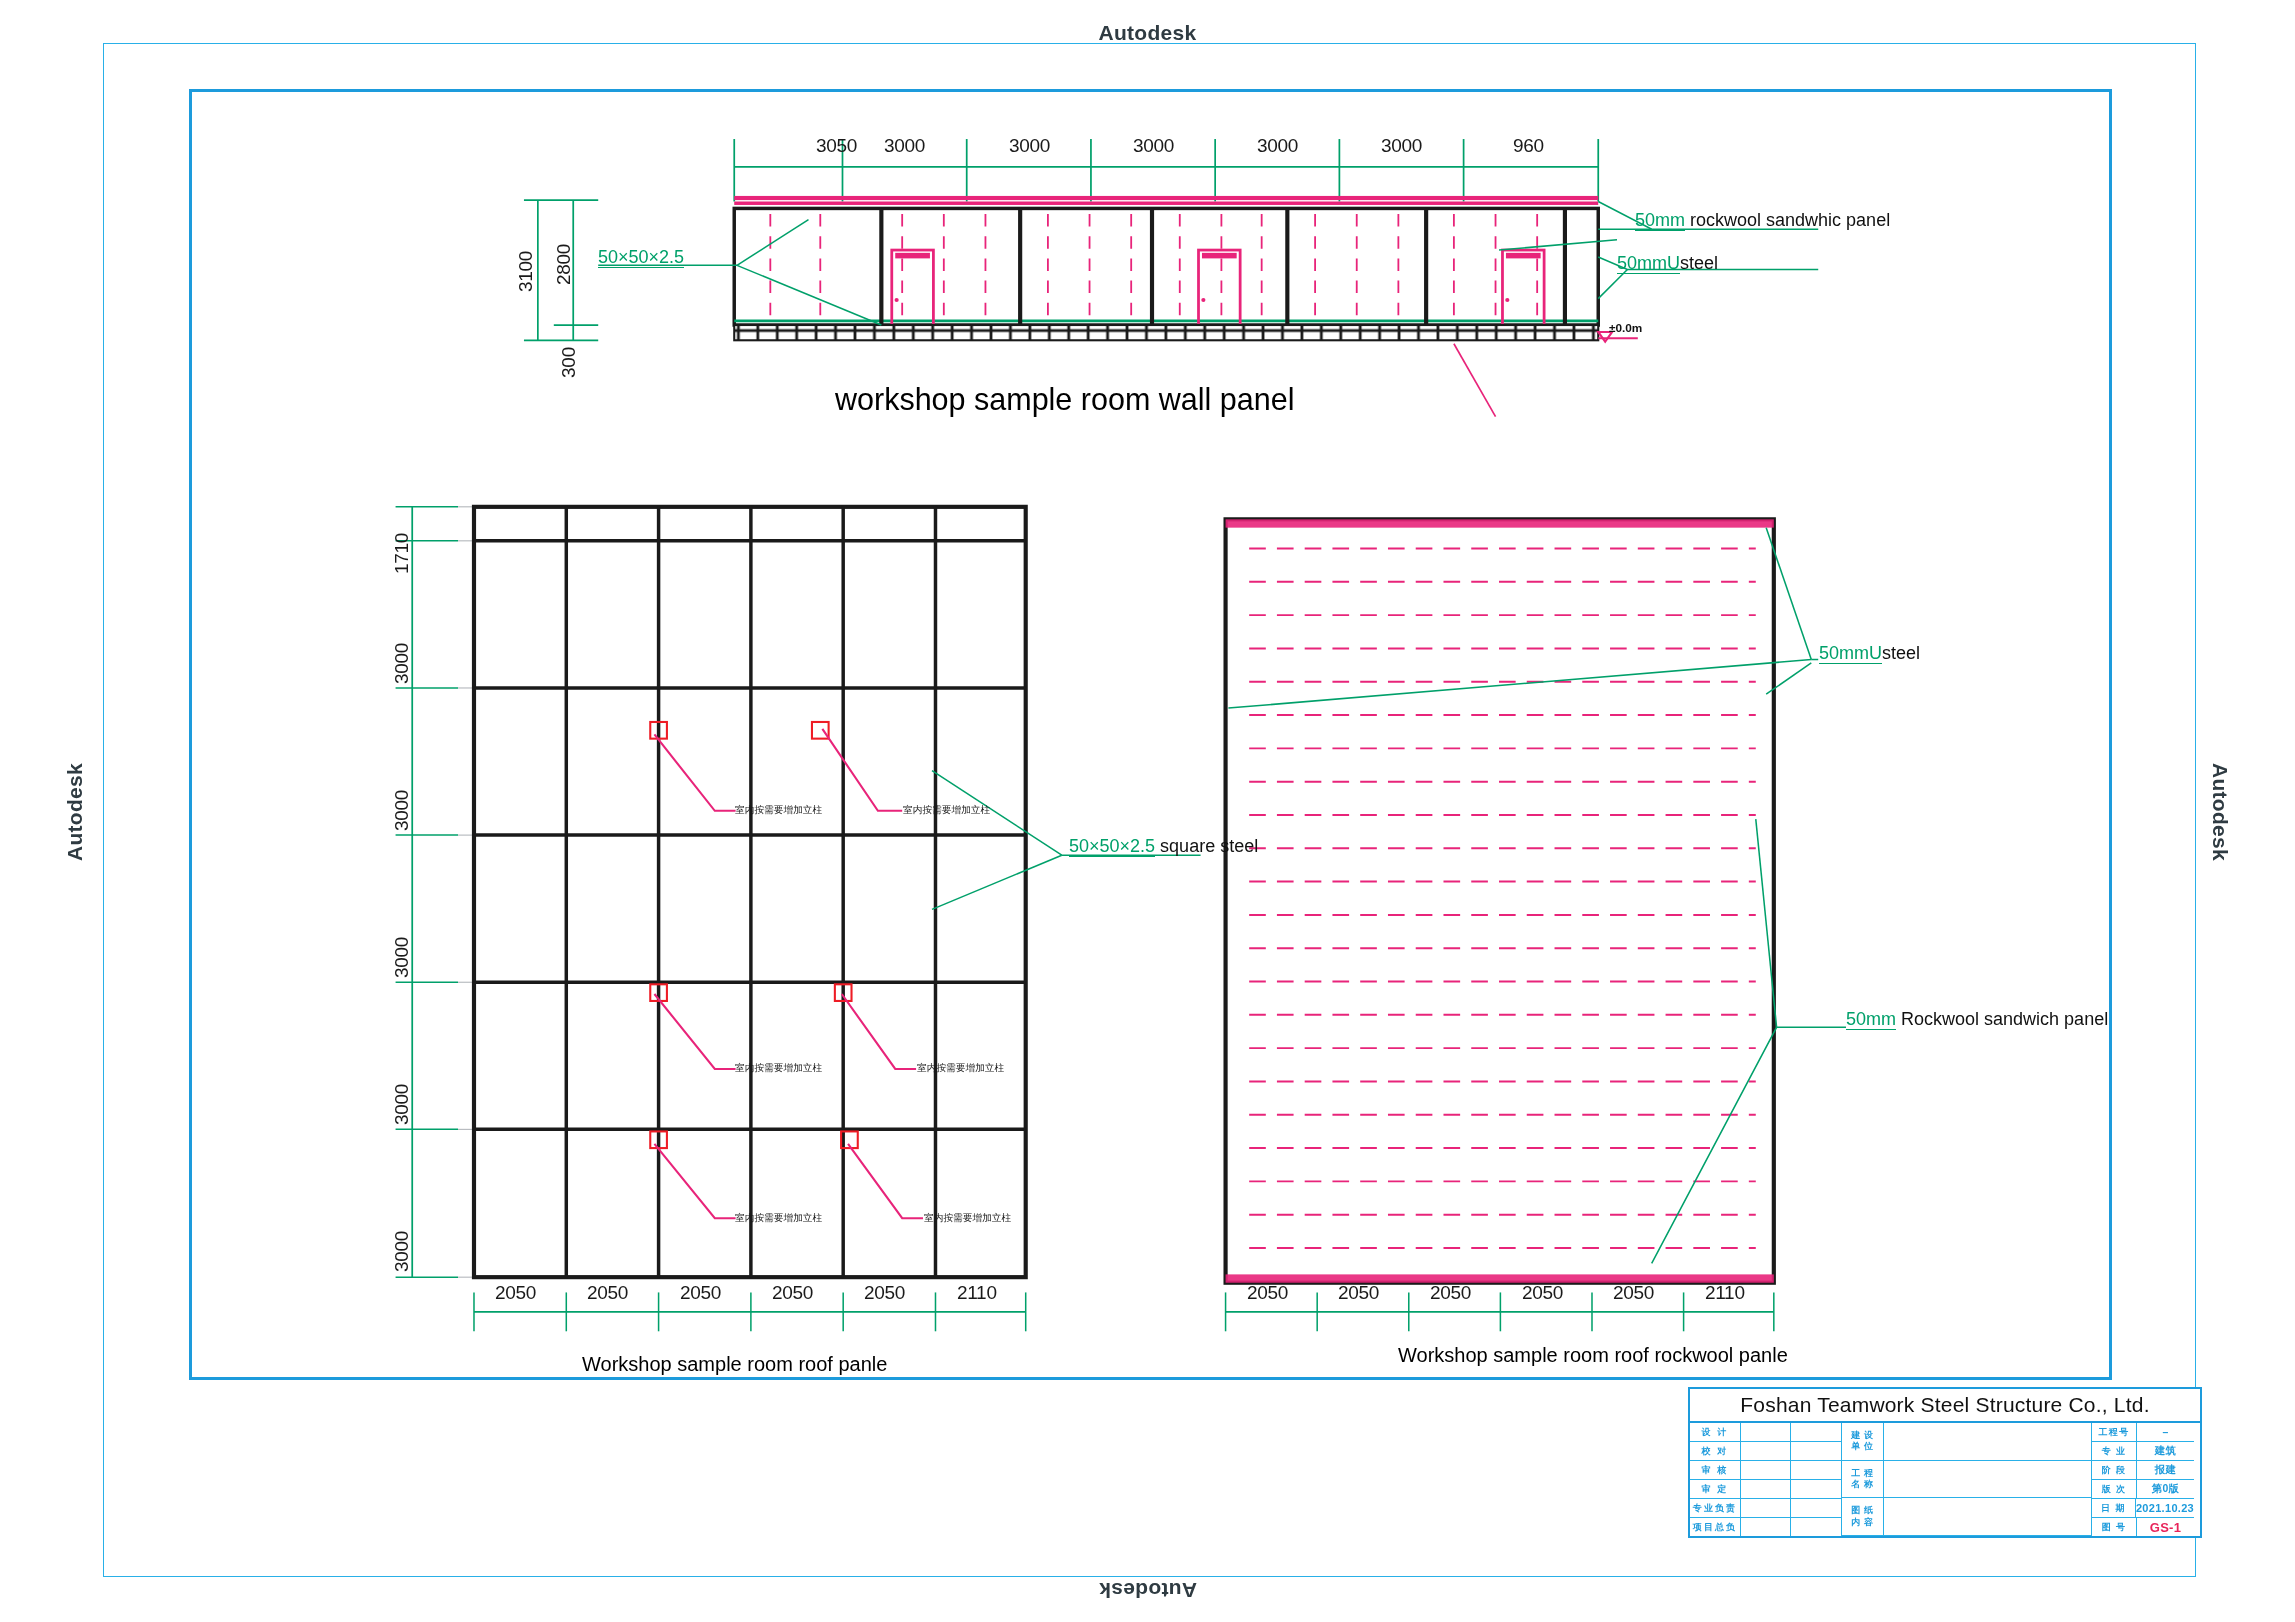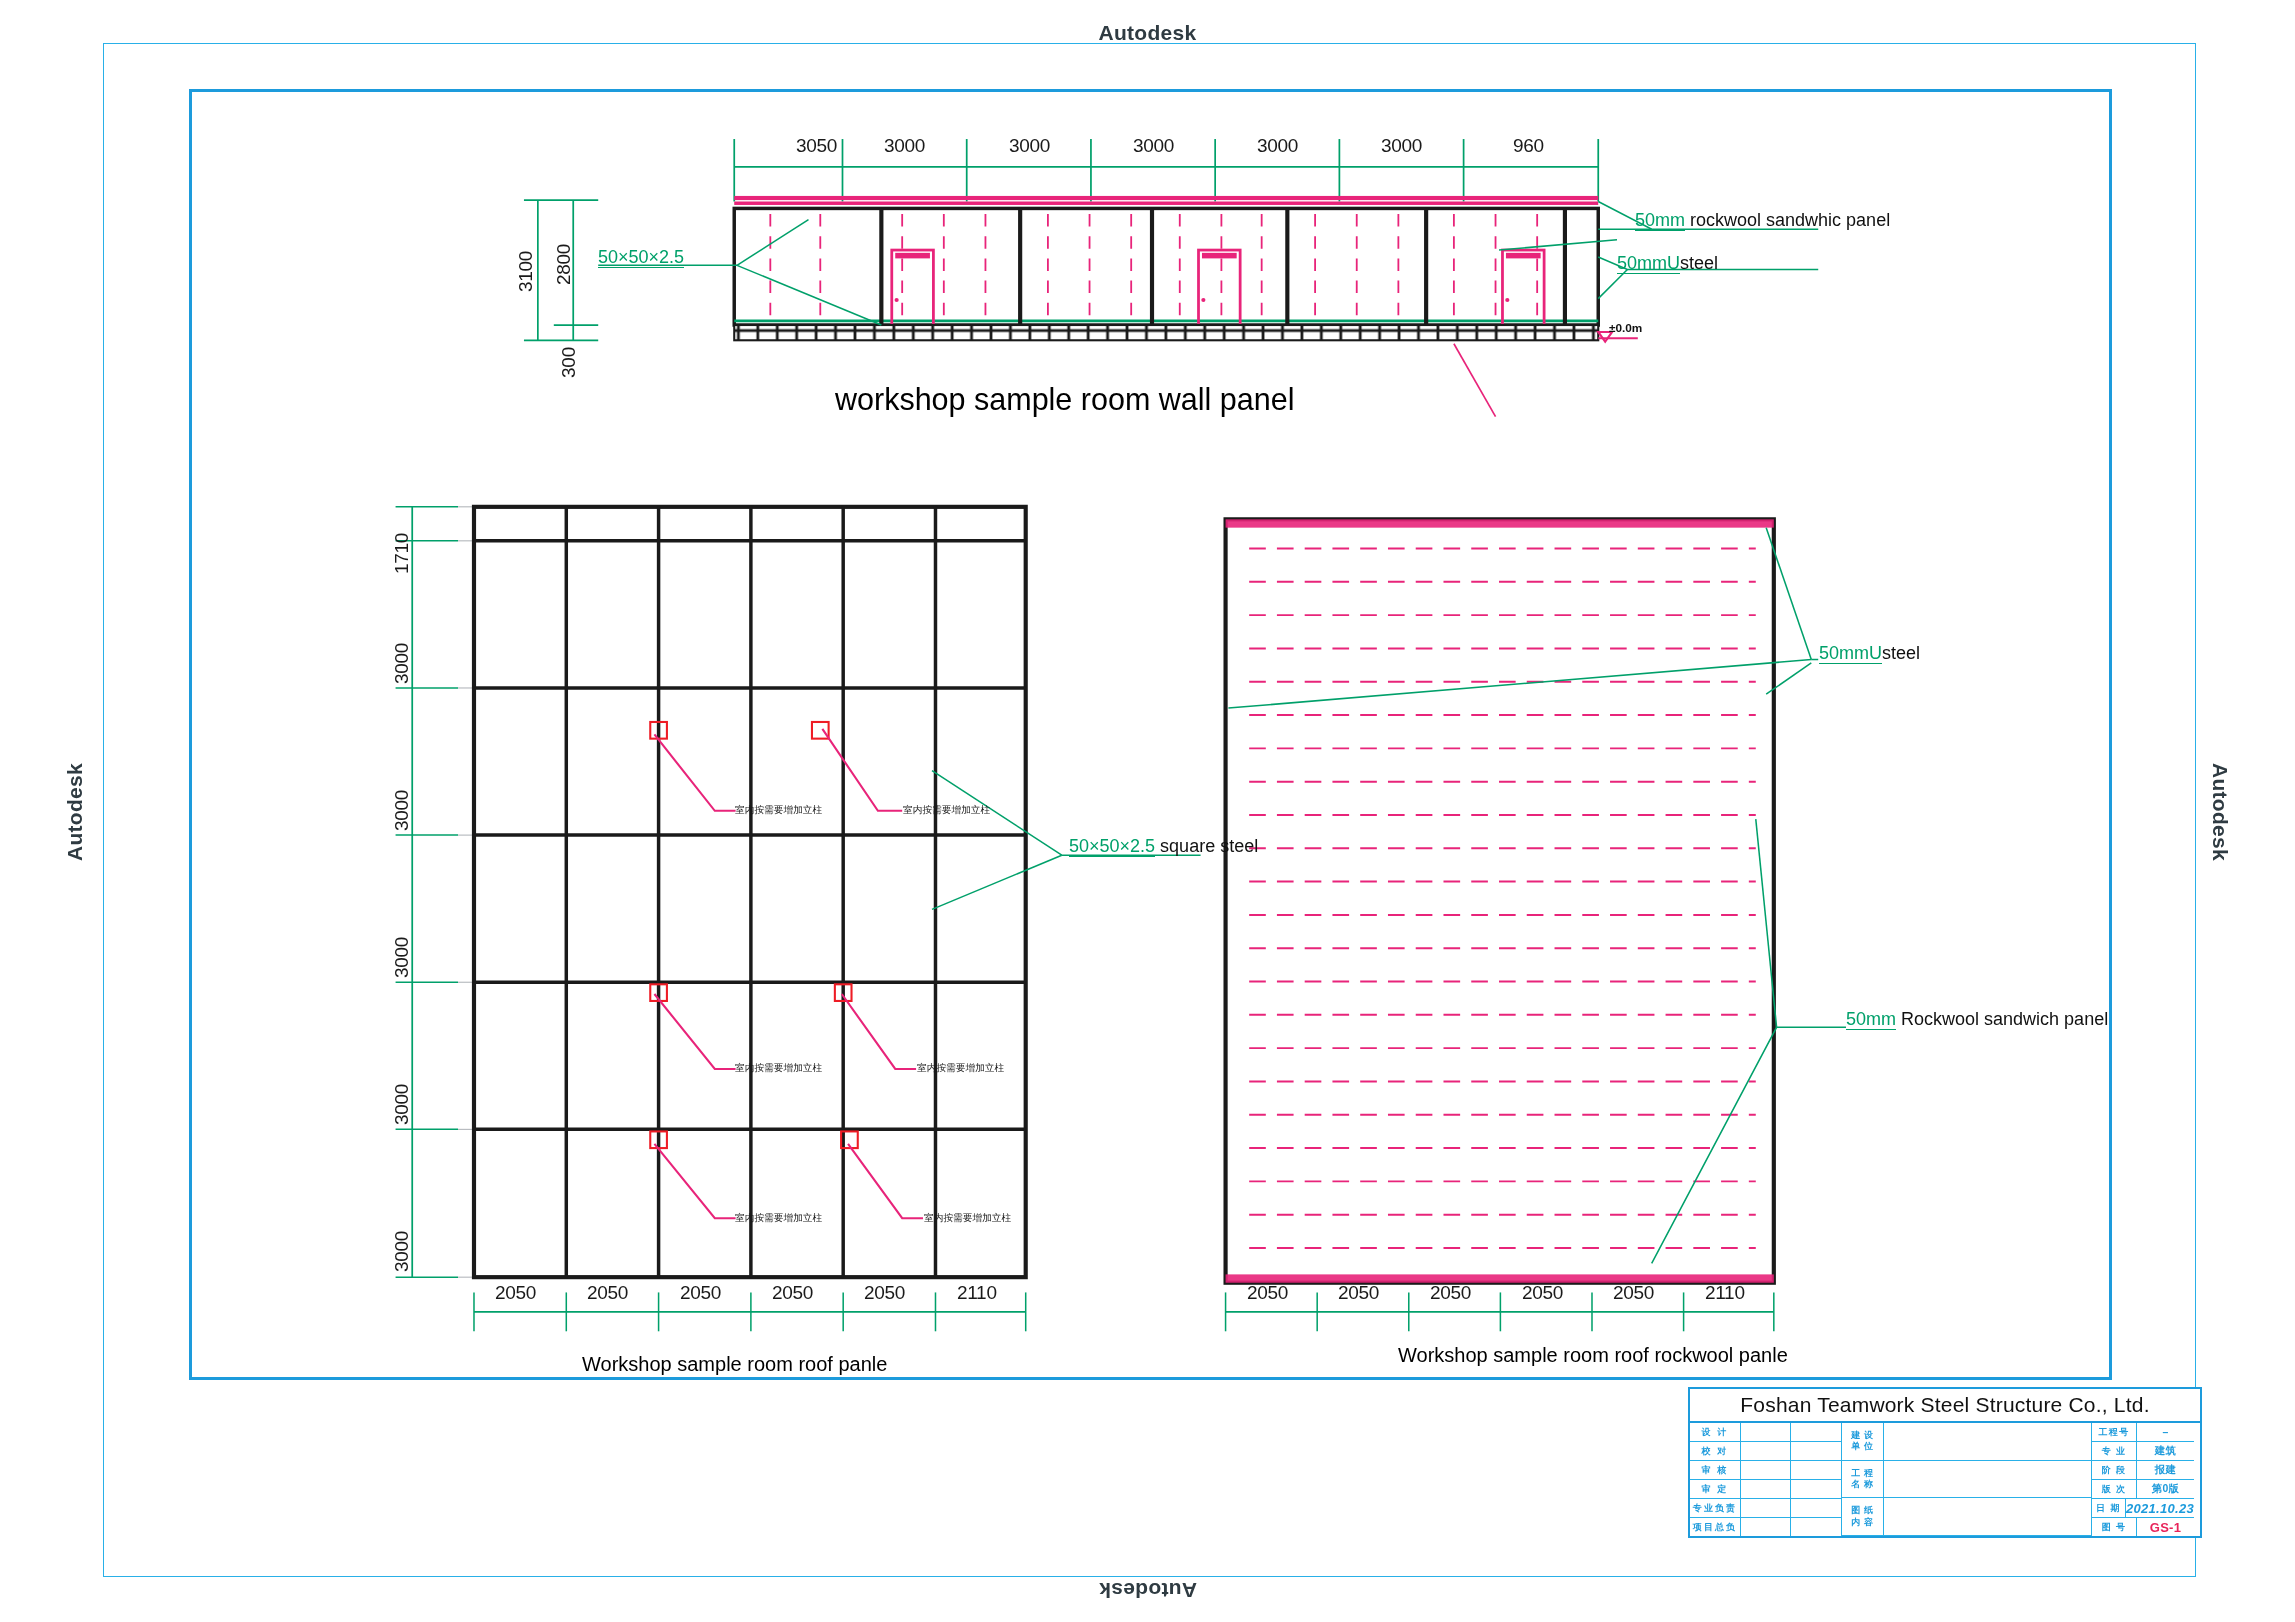--- a/index.html
+++ b/index.html
@@ -175,21 +175,21 @@
     display: flex;
     align-items: center;
     justify-content: center;
     font-size: 10.4px;
     font-weight: bold;
     color: #1d9bdc;
     border-right: none;
     letter-spacing: 0.3px;
   }
   .tb-colC .tb-val.red { color: #e8245a; font-size: 13px; }
-  .tb-colC .tb-val.date { font-size: 13px; font-style: italic; }
+  .tb-colC .tb-val.date { font-size: 11px; }
 </style>
 </head>
 <body>
 
 <div class="wm wm-top">Autodesk</div>
 <div class="wm wm-bottom">Autodesk</div>
 <div class="wm wm-left">Autodesk</div>
 <div class="wm wm-right">Autodesk</div>
 
 <div class="sheet-outer"></div>
@@ -434,21 +434,21 @@
       <line x1="1898" y1="1862" x2="1898" y2="1918"></line>
       <line x1="2030" y1="1862" x2="2030" y2="1918"></line>
       <line x1="2162" y1="1862" x2="2162" y2="1918"></line>
       <line x1="2294" y1="1862" x2="2294" y2="1918"></line>
       <line x1="2426" y1="1862" x2="2426" y2="1918"></line>
       <line x1="2556" y1="1862" x2="2556" y2="1918"></line>
     </g>
   </g>
 </svg>
 
-<div class="lbl dim" style="left:796px; top:136px;">3050</div>
+<div class="lbl dim" style="left:816px; top:136px;">3050</div>
 <div class="lbl dim" style="left:884px; top:136px;">3000</div>
 <div class="lbl dim" style="left:1009px; top:136px;">3000</div>
 <div class="lbl dim" style="left:1133px; top:136px;">3000</div>
 <div class="lbl dim" style="left:1257px; top:136px;">3000</div>
 <div class="lbl dim" style="left:1381px; top:136px;">3000</div>
 <div class="lbl dim" style="left:1513px; top:136px;">960</div>
 
 <div class="lbl dim dim-v" style="left:505px; top:262px;">3100</div>
 <div class="lbl dim dim-v" style="left:543px; top:255px;">2800</div>
 <div class="lbl dim dim-v" style="left:553px; top:353px;">300</div>

